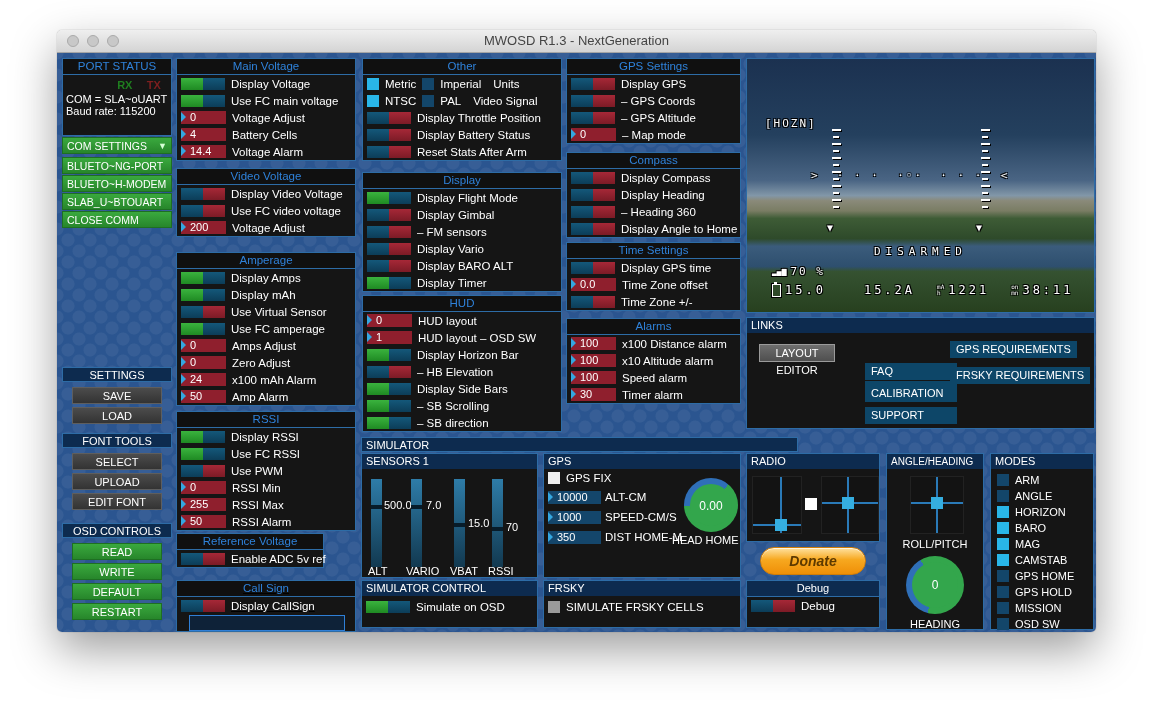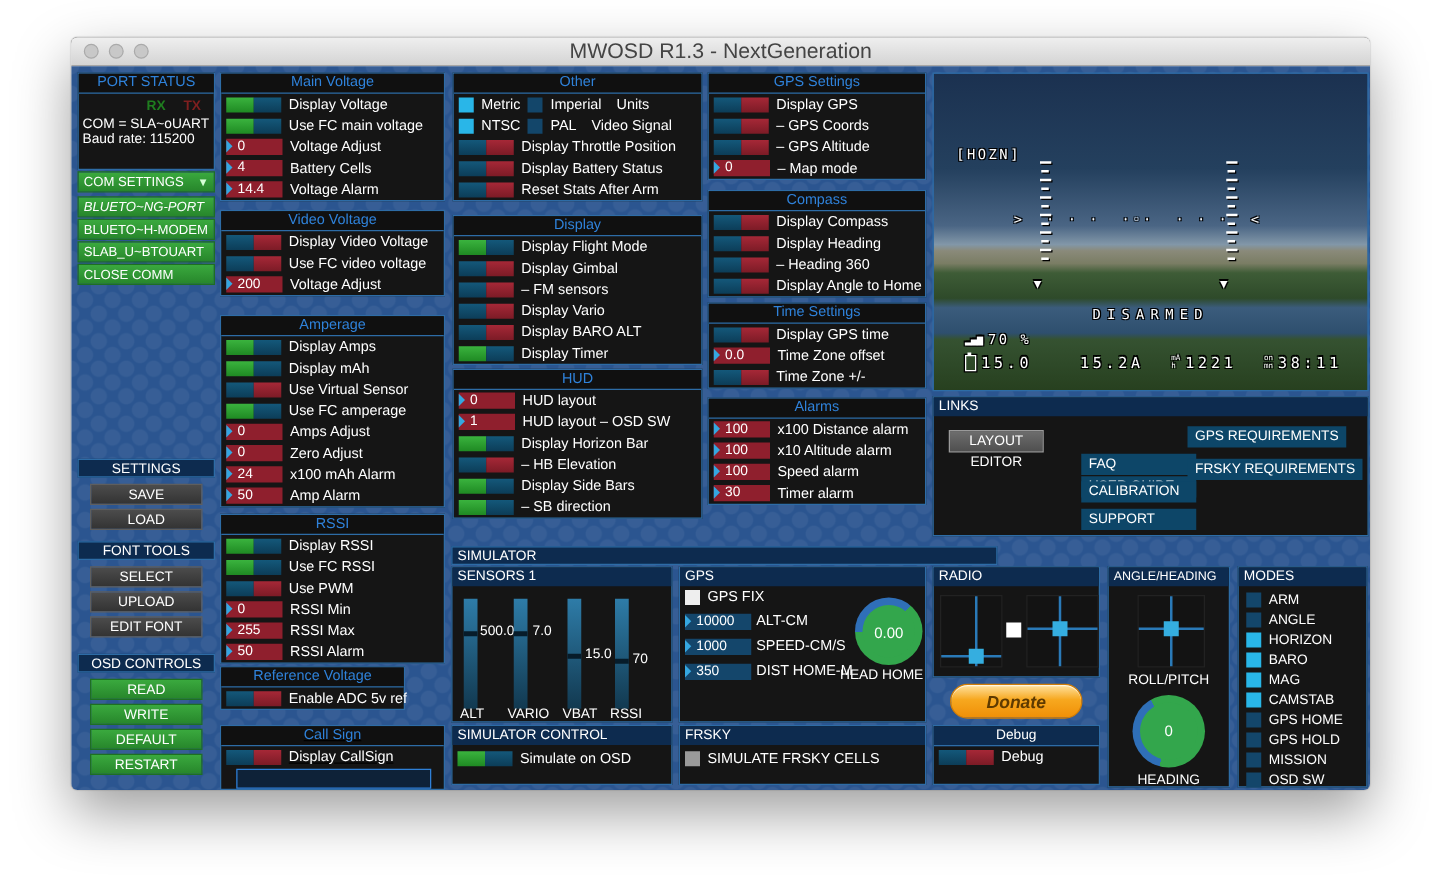--- a/index.html
+++ b/index.html
@@ -3,21 +3,21 @@
 <meta charset="utf-8">
 <style>
   html,body{margin:0;padding:0;width:1153px;height:712px;background:#ffffff;
     font-family:"Liberation Sans",sans-serif;-webkit-font-smoothing:antialiased;}
   .window{position:absolute;left:57px;top:30px;width:1039px;height:602px;border-radius:5px;
     overflow:hidden;box-shadow:0 18px 45px rgba(0,0,0,.38),0 0 1px rgba(0,0,0,.5);}
   .titlebar{position:absolute;left:0;top:0;right:0;height:22px;
     background:linear-gradient(#efefef,#d4d4d4);border-bottom:1px solid #a5a5a5;}
   .light{position:absolute;top:5px;width:12px;height:12px;border-radius:50%;
     background:#c8c8c8;border:1px solid #aaa;box-sizing:border-box;}
-  .title{text-align:center;line-height:22px;font-size:17px;color:#444;}
+  .title{text-align:center;line-height:22px;font-size:13px;color:#444;}
   .content{position:absolute;left:0;top:23px;right:0;bottom:0;
     background:radial-gradient(circle,rgba(255,255,255,.055) 0 6px,transparent 7px) 0 0/22px 22px,
     radial-gradient(circle,rgba(255,255,255,.055) 0 6px,transparent 7px) 11px 11px/22px 22px,#2b5590;}
   .panel{position:absolute;background:#151515;border:1px solid #2d6ca6;box-sizing:border-box;}
   .ptitle{height:15px;line-height:15px;text-align:center;color:#2f82da;font-size:11.5px;
     border-bottom:1px solid #2d6ca6;background:#101010;}
   .crow{height:17px;display:flex;align-items:center;padding-left:4px;gap:6px;color:#fff;font-size:11.5px;white-space:nowrap;}
   .lbl{color:#fff;}
   .toggle{display:flex;width:44px;height:12px;flex:none;}
   .toggle i{width:22px;height:12px;display:block;}
@@ -139,21 +139,21 @@
       </div>
       <div>COM = SLA~oUART</div>
       <div>Baud rate: 115200</div>
     </div>
   </div>
   <div class="greenbtn dropdown">
     <span>COM SETTINGS</span>
     <span class="dd-caret">▼</span>
   </div>
   <div id="com-items">
-      <div class="greenbtn" style="top: 127px; font-style: italic;">BLUETO~NG-PORT</div>
+      <div class="greenbtn" style="top: 127px;">BLUETO~NG-PORT</div>
       <div class="greenbtn" style="top: 145px;">BLUETO~H-MODEM</div>
       <div class="greenbtn" style="top: 163px;">SLAB_U~BTOUART</div>
       <div class="greenbtn" style="top: 181px;">CLOSE COMM</div>
     </div>
   <div class="sec-h" style="top:337px">SETTINGS</div>
   <div id="settings-buttons">
       <div class="btn-dark" style="top: 357px;">SAVE</div>
       <div class="btn-dark" style="top: 377px;">LOAD</div>
     </div>
   <div class="sec-h" style="top:403px">FONT TOOLS</div>
@@ -433,20 +433,27 @@
             <i class="tt"></i>
           </span>
           <span class="lbl">– HB Elevation</span>
         </div>
         <div class="crow">
           <span class="toggle on">
             <i class="th"></i>
             <i class="tt"></i>
           </span>
           <span class="lbl">Display Side Bars</span>
+        </div>
+        <div class="crow">
+          <span class="toggle on">
+            <i class="th"></i>
+            <i class="tt"></i>
+          </span>
+          <span class="lbl">– SB Scrolling</span>
         </div>
         <div class="crow">
           <span class="toggle on">
             <i class="th"></i>
             <i class="tt"></i>
           </span>
           <span class="lbl">– SB direction</span>
         </div>
       </div>
       <div class="panel cpanel p-gps_settings">

